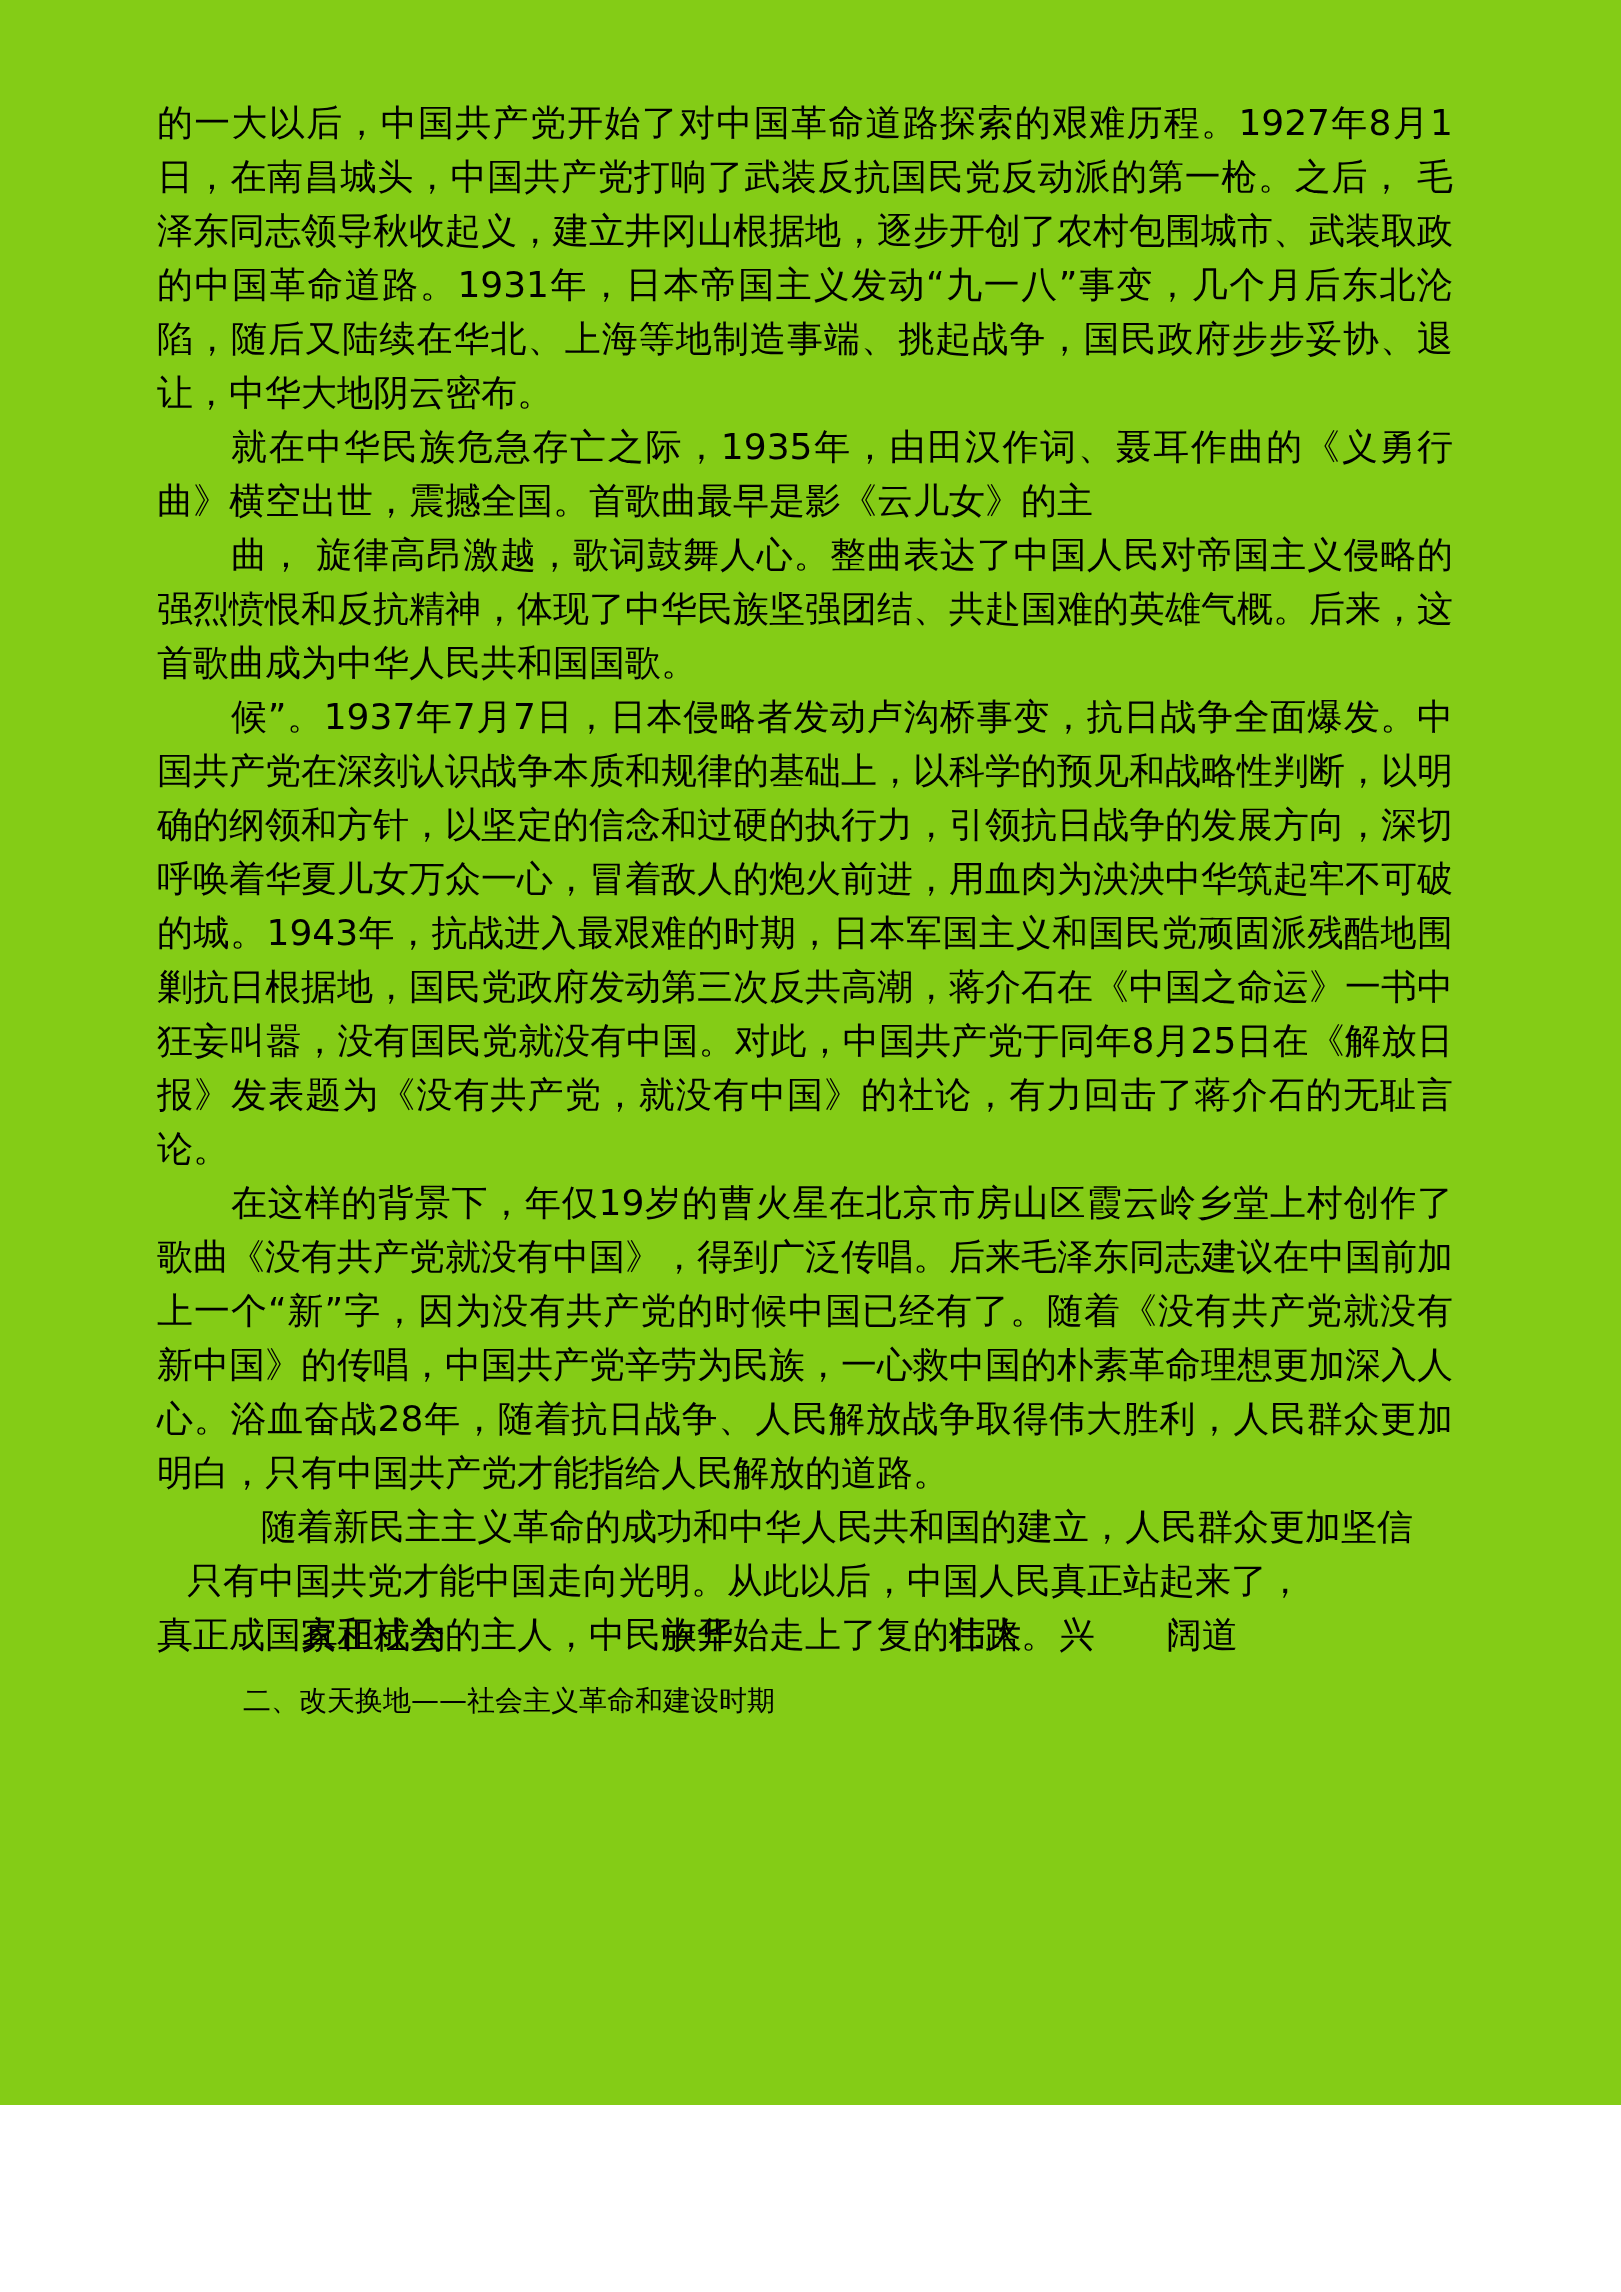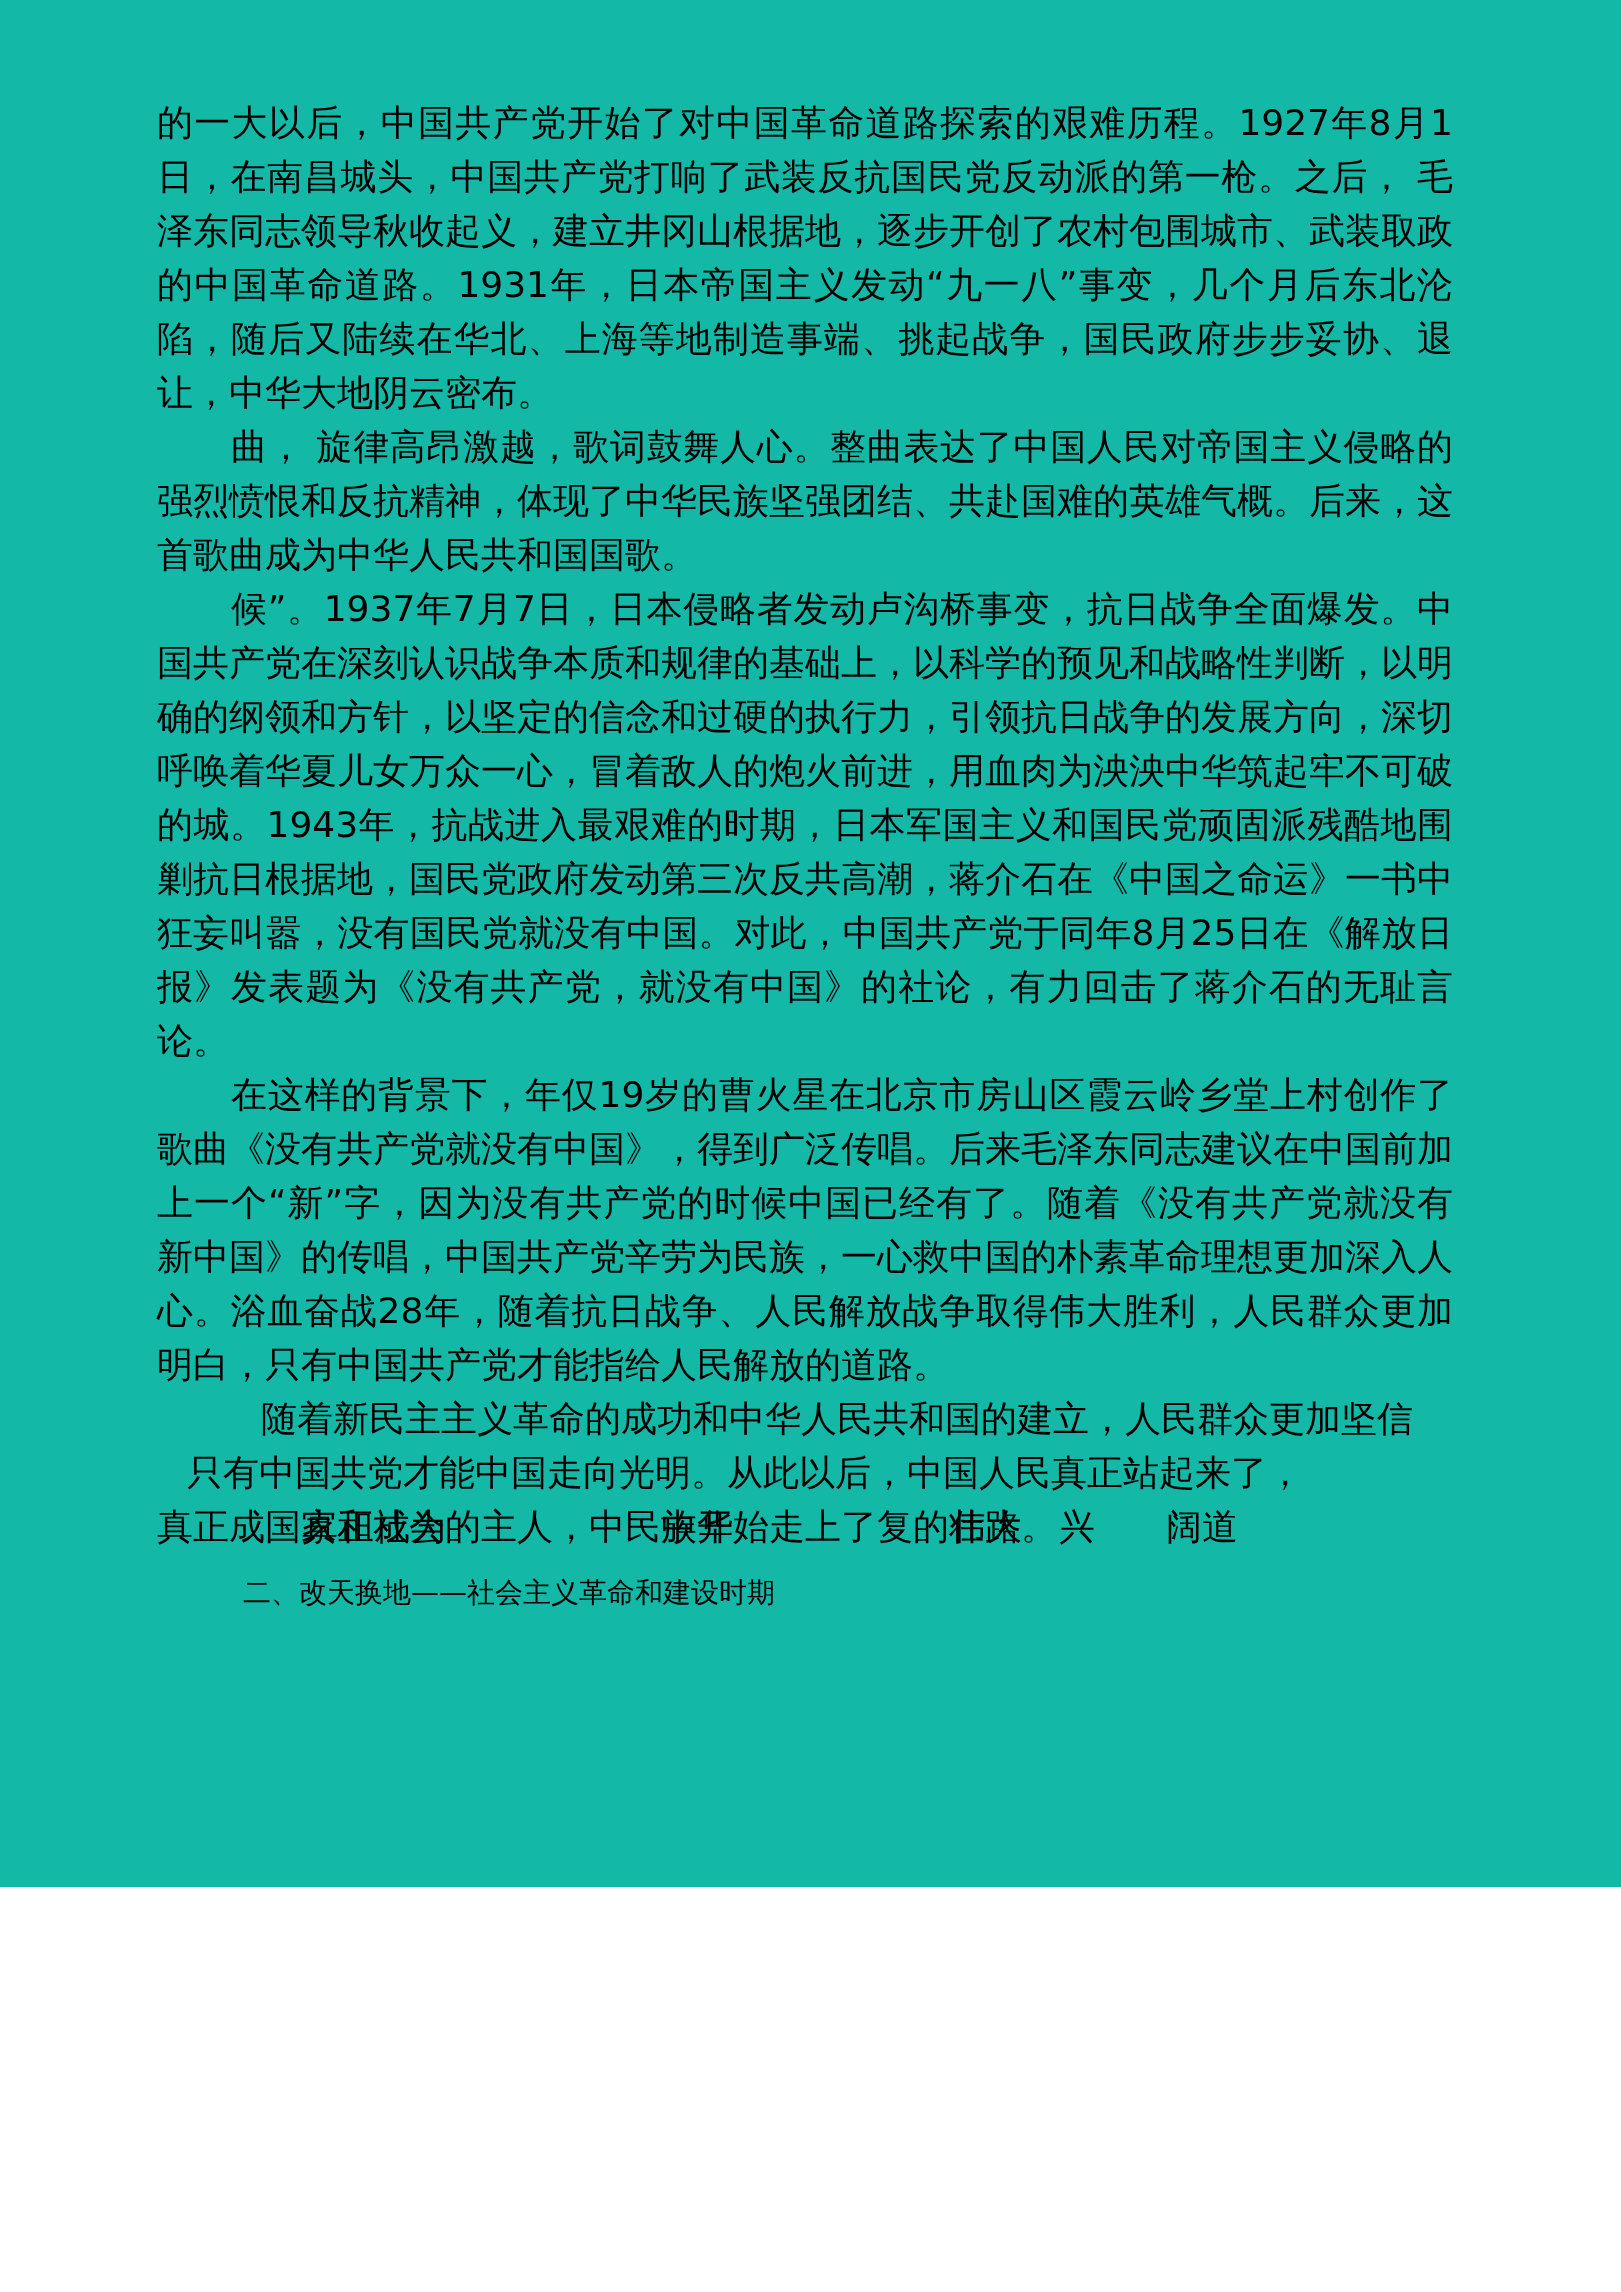--- a/index.html
+++ b/index.html
@@ -10,22 +10,22 @@
   body {
     width: 1621px;
     height: 2293px;
     font-family: "DejaVu Sans", "Liberation Sans", sans-serif;
     color: #000000;
     -webkit-font-smoothing: none;
   }
   .page {
     position: relative;
     width: 1621px;
-    height: 1887px;
-    background: #14b8a6;
+    height: 2105px;
+    background: #84cc16;
     overflow: hidden;
   }
   .content {
     position: absolute;
     left: 157px;
     top: 96px;
     width: 1296px;
   }
   .para {
     margin: 0;
@@ -75,20 +75,21 @@
 </style>
 </head>
 <body>
 
 <div class="page">
   <div class="content">
 
     <p class="para">的一大以后，中国共产党开始了对中国革命道路探索的艰难历程。1927年8月1 日，在南昌城头，中国共产党打响了武装反抗国民党反动派的第一枪。之后， 毛泽东同志领导秋收起义，建立井冈山根据地，逐步开创了农村包围城市、武装取政的中国革命道路。1931年，日本帝国主义发动“九一八”事变，几个月后东北沦陷，随后又陆续在华北、上海等地制造事端、挑起战争，国民政府步步妥协、退让，中华大地阴云密布。</p>
 
     <p class="para indent">
+      <span class="brk">就在中华民族危急存亡之际，1935年，由田汉作词、聂耳作曲的《义勇行曲》横空出世，震撼全国。首歌曲最早是影《云儿女》的主</span>
       <span class="brk">曲， 旋律高昂激越，歌词鼓舞人心。整曲表达了中国人民对帝国主义侵略的强烈愤恨和反抗精神，体现了中华民族坚强团结、共赴国难的英雄气概。后来，这首歌曲成为中华人民共和国国歌。</span>
     </p>
 
     <p class="para indent">
       <span class="brk">候”。1937年7月7日，日本侵略者发动卢沟桥事变，抗日战争全面爆发。中国共产党在深刻认识战争本质和规律的基础上，以科学的预见和战略性判断，以明确的纲领和方针，以坚定的信念和过硬的执行力，引领抗日战争的发展方向，深切呼唤着华夏儿女万众一心，冒着敌人的炮火前进，用血肉为泱泱中华筑起牢不可破的城。1943年，抗战进入最艰难的时期，日本军国主义和国民党顽固派残酷地围剿抗日根据地，国民党政府发动第三次反共高潮，蒋介石在《中国之命运》一书中狂妄叫嚣，没有国民党就没有中国。对此，中国共产党于同年8月25日在《解放日报》发表题为《没有共产党，就没有中国》的社论，有力回击了蒋介石的无耻言论。</span>
     </p>
 
     <p class="para indent">在这样的背景下，年仅19岁的曹火星在北京市房山区霞云岭乡堂上村创作了歌曲《没有共产党就没有中国》，得到广泛传唱。后来毛泽东同志建议在中国前加上一个“新”字，因为没有共产党的时候中国已经有了。随着《没有共产党就没有新中国》的传唱，中国共产党辛劳为民族，一心救中国的朴素革命理想更加深入人心。浴血奋战28年，随着抗日战争、人民解放战争取得伟大胜利，人民群众更加明白，只有中国共产党才能指给人民解放的道路。</p>
 
     <div class="para">

